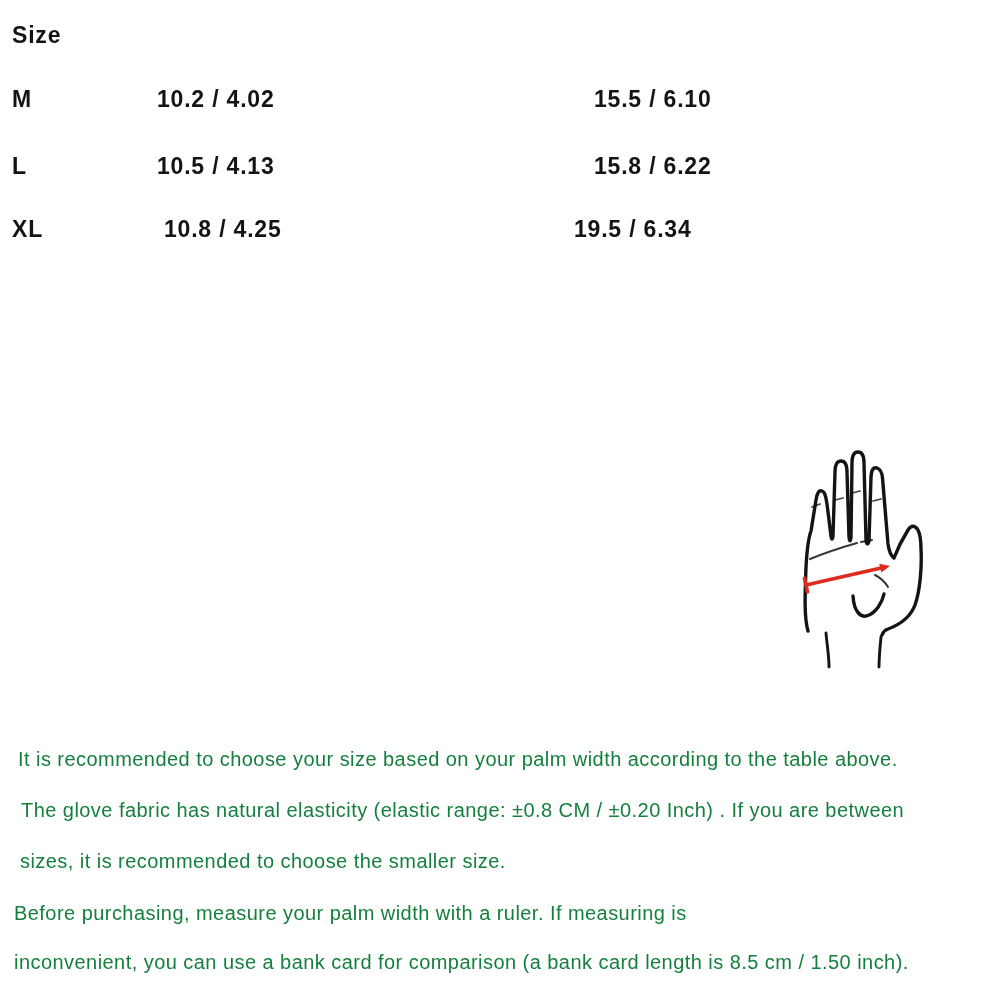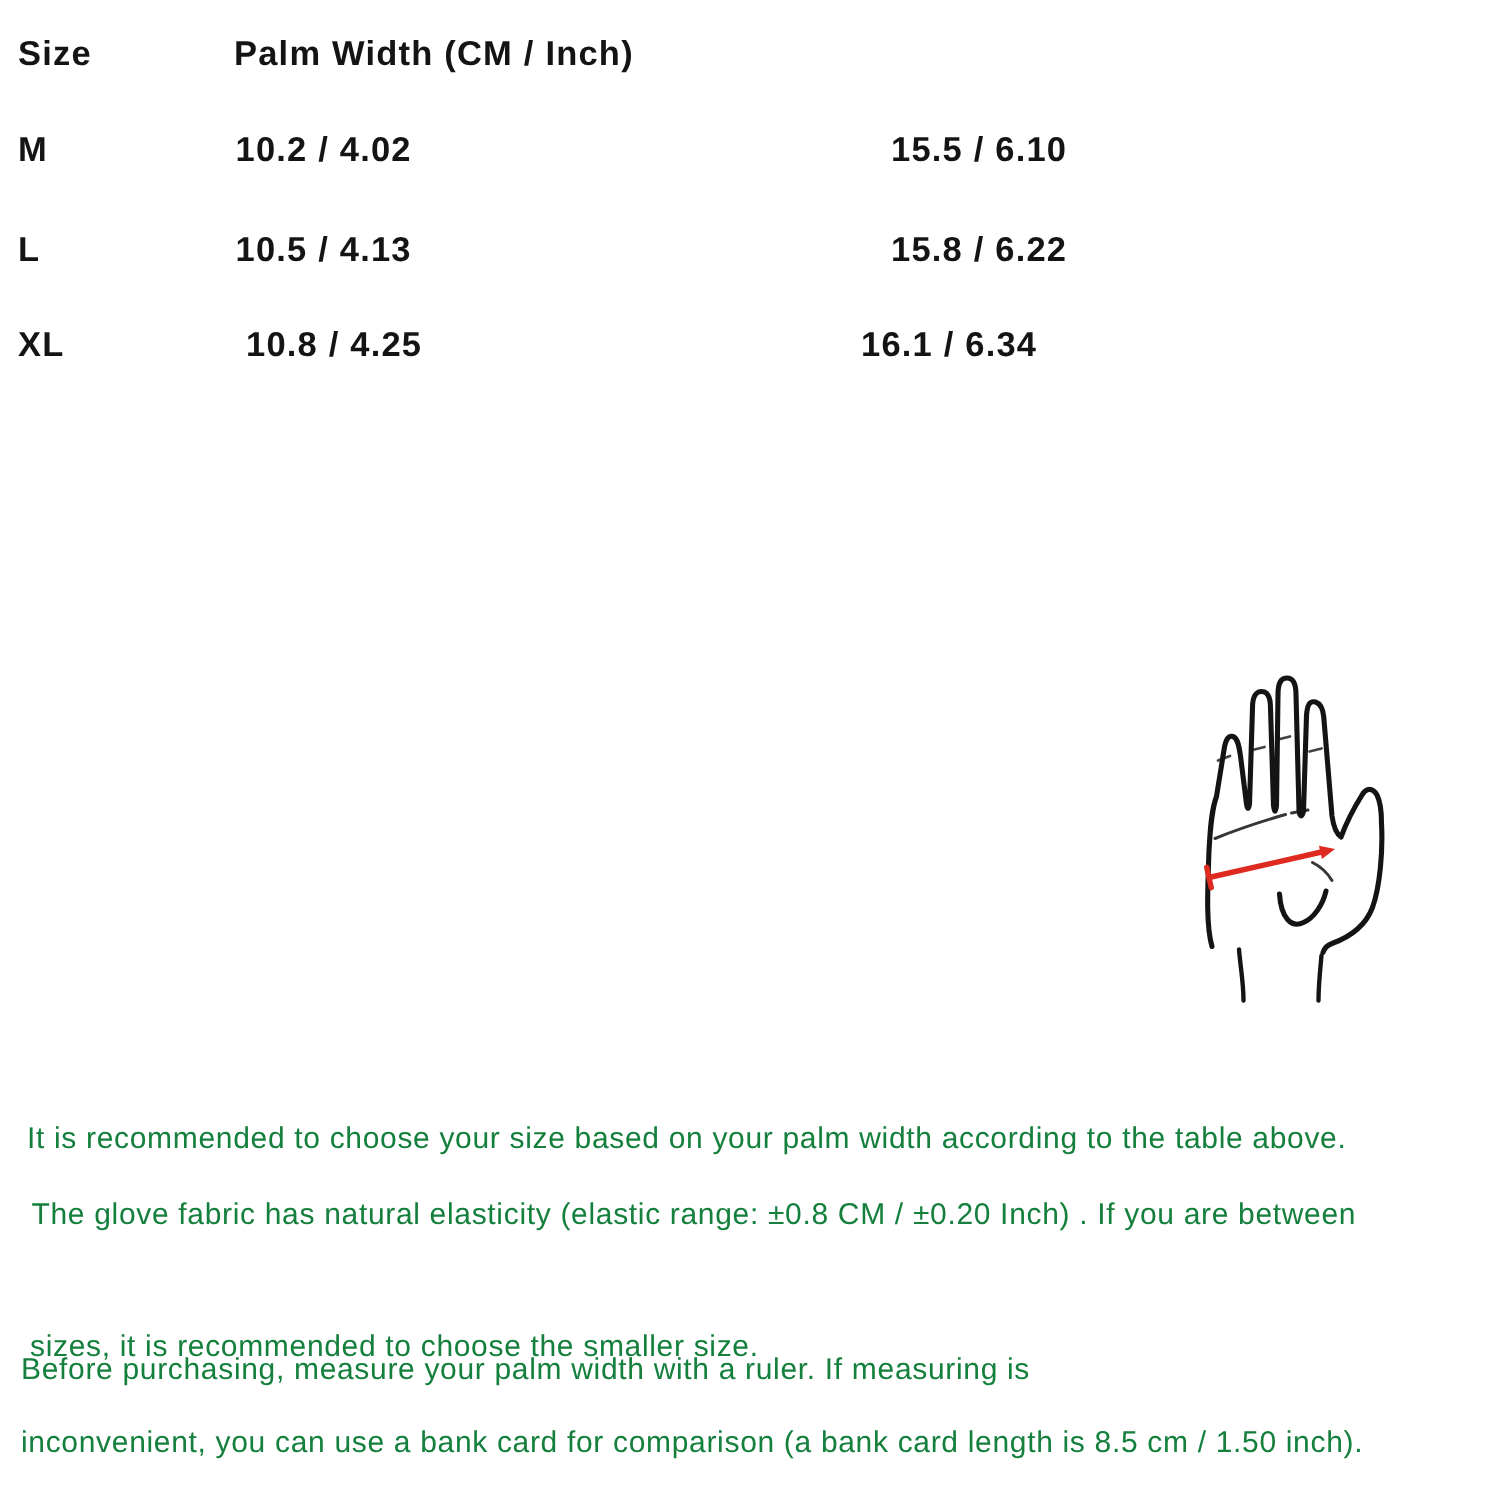--- a/index.html
+++ b/index.html
@@ -46,48 +46,47 @@
 
   
   .notes{position:absolute;left:0;top:0;width:1000px;}
   .note-line{
     position:absolute;left:16px;
     font-size:20px;font-weight:400;letter-spacing:0.45px;
     color:#15803d;white-space:nowrap;
   }
   .nl1{top:748px;left:18px;}
   .nl2{top:799px;left:21px;}
-  .nl3{top:887px;left:20px;}
+  .nl3{top:850px;left:20px;}
   .nl4{top:902px;left:14px;}
   .nl5{top:951px;left:14px;}
 </style>
 </head>
 <body>
 
 <div class="canvas">
 
   <div class="size-table">
     <div class="trow row-head">
       <span class="c-size">Size</span>
-      <span class="c-palm">Palm Width (CM / Inch)</span>
     </div>
     <div class="trow row-m">
       <span class="c-size">M</span>
       <span class="c-palm">10.2 / 4.02</span>
       <span class="c-len">15.5 / 6.10</span>
     </div>
     <div class="trow row-l">
       <span class="c-size">L</span>
       <span class="c-palm">10.5 / 4.13</span>
       <span class="c-len">15.8 / 6.22</span>
     </div>
     <div class="trow row-xl">
       <span class="c-size">XL</span>
       <span class="c-palm">10.8 / 4.25</span>
-      <span class="c-len">16.1 / 6.34</span>
+      <span class="c-len">19.5 / 6.34</span>
     </div>
   </div>
 
   <div class="hand-wrap">
     <svg viewBox="0 0 145 230" aria-hidden="true">
 
       <path class="ink outline" d="
         M 23,186
         C 19,172 20,150 21,122
         C 22,104 23,94 26,86

